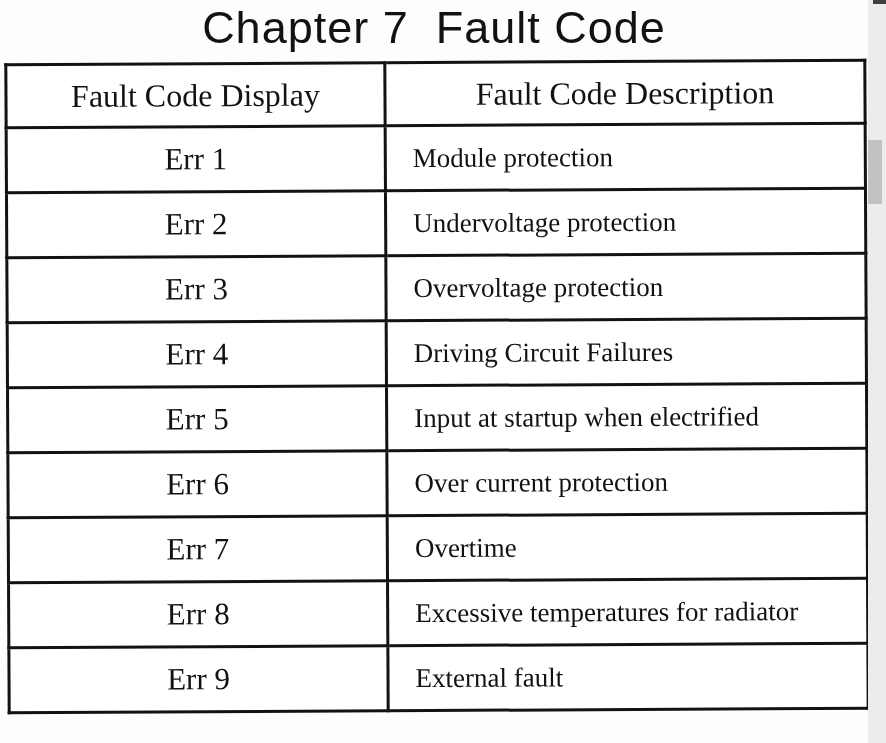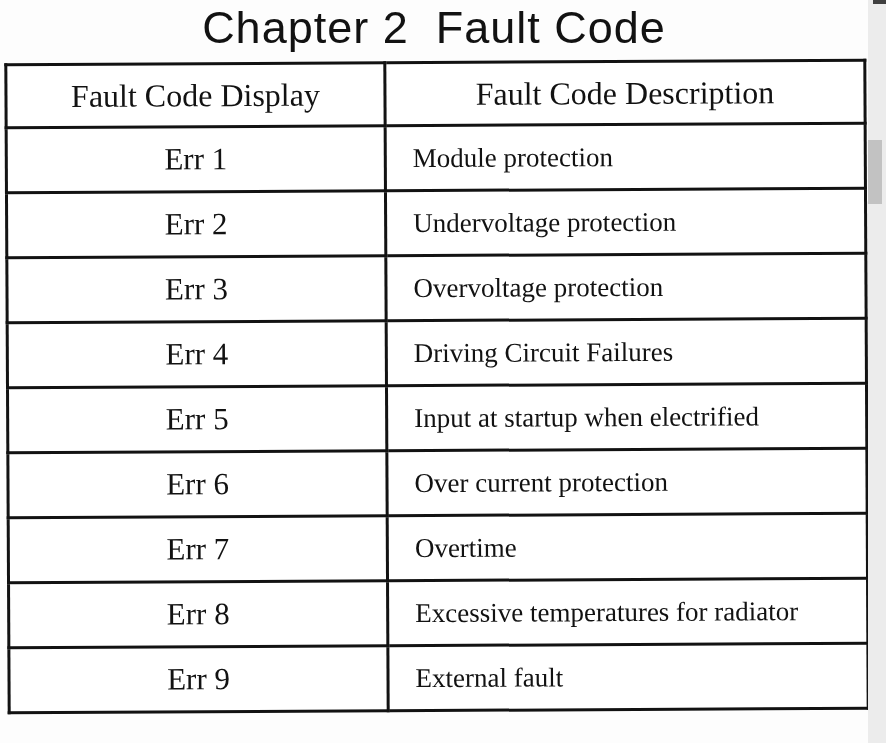--- a/index.html
+++ b/index.html
@@ -93,21 +93,21 @@
     width: 13px;
     height: 4px;
     background: var(--sb-top, #3f3f3f);
   }
 </style>
 </head>
 <body style="--ink: #121212; --sb-track: #ececec; --sb-thumb: #c2c2c2; --sb-top: #3f3f3f;">
 
 <div>
 
-  <h1 class="page-title">Chapter 2  Fault Code</h1>
+  <h1 class="page-title">Chapter 7  Fault Code</h1>
 
   <table class="fault-table">
     <colgroup>
       <col class="code-col">
       <col>
     </colgroup>
     <thead>
       <tr>
         <th>Fault Code Display</th>
         <th>Fault Code Description</th>

